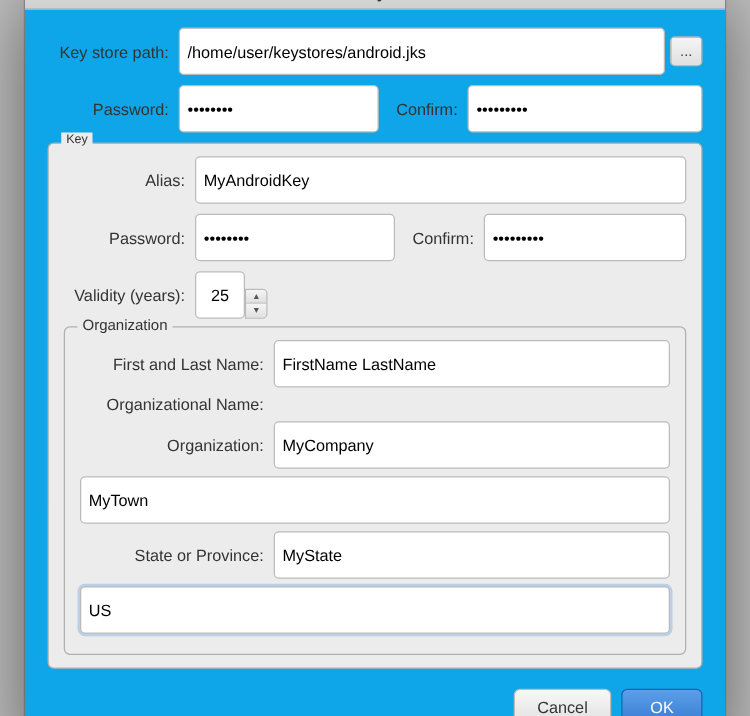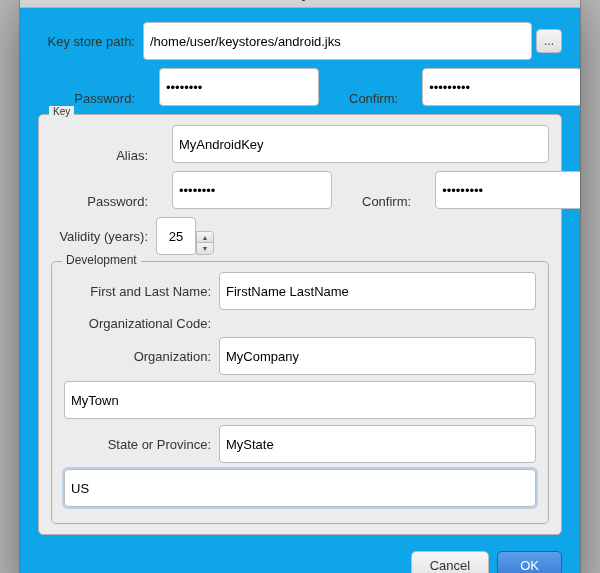--- a/index.html
+++ b/index.html
@@ -57,23 +57,22 @@
       font-weight: 600;
       color: #333;
     }
 
     .dialog-body {
       padding: 14px 18px 14px 18px;
     }
 
     .form-row {
       display: flex;
-      align-items: flex-end;
+      align-items: center;
       margin-bottom: 8px;
-      gap: 16px;
     }
 
     .form-label {
       color: #333;
       white-space: nowrap;
       min-width: 120px;
       text-align: right;
       padding-right: 8px;
       font-size: 13px;
     }
@@ -335,29 +334,29 @@
         <div class="spinner-input">
           <input type="text" class="spinner-value" value="25" style="">
           <div class="spinner-arrows">
             <button class="spinner-up">▲</button>
             <button class="spinner-down">▼</button>
           </div>
         </div>
       </div>
 
       <div class="cert-section">
-        <span class="cert-section-title">Development</span>
+        <span class="cert-section-title">Organization</span>
 
         <div class="cert-form-row">
           <span class="cert-label">First and Last Name:</span>
           <input type="text" class="cert-input" value="FirstName LastName" style="">
         </div>
 
         <div class="cert-form-row">
-          <span class="cert-label">Organizational Code:</span>
+          <span class="cert-label">Organizational Name:</span>
         </div>
 
         <div class="cert-form-row">
           <span class="cert-label">Organization:</span>
           <input type="text" class="cert-input" value="MyCompany" style="">
         </div>
 
         <div class="cert-form-row">
           <input type="text" class="cert-input" value="MyTown" style="">
         </div>

